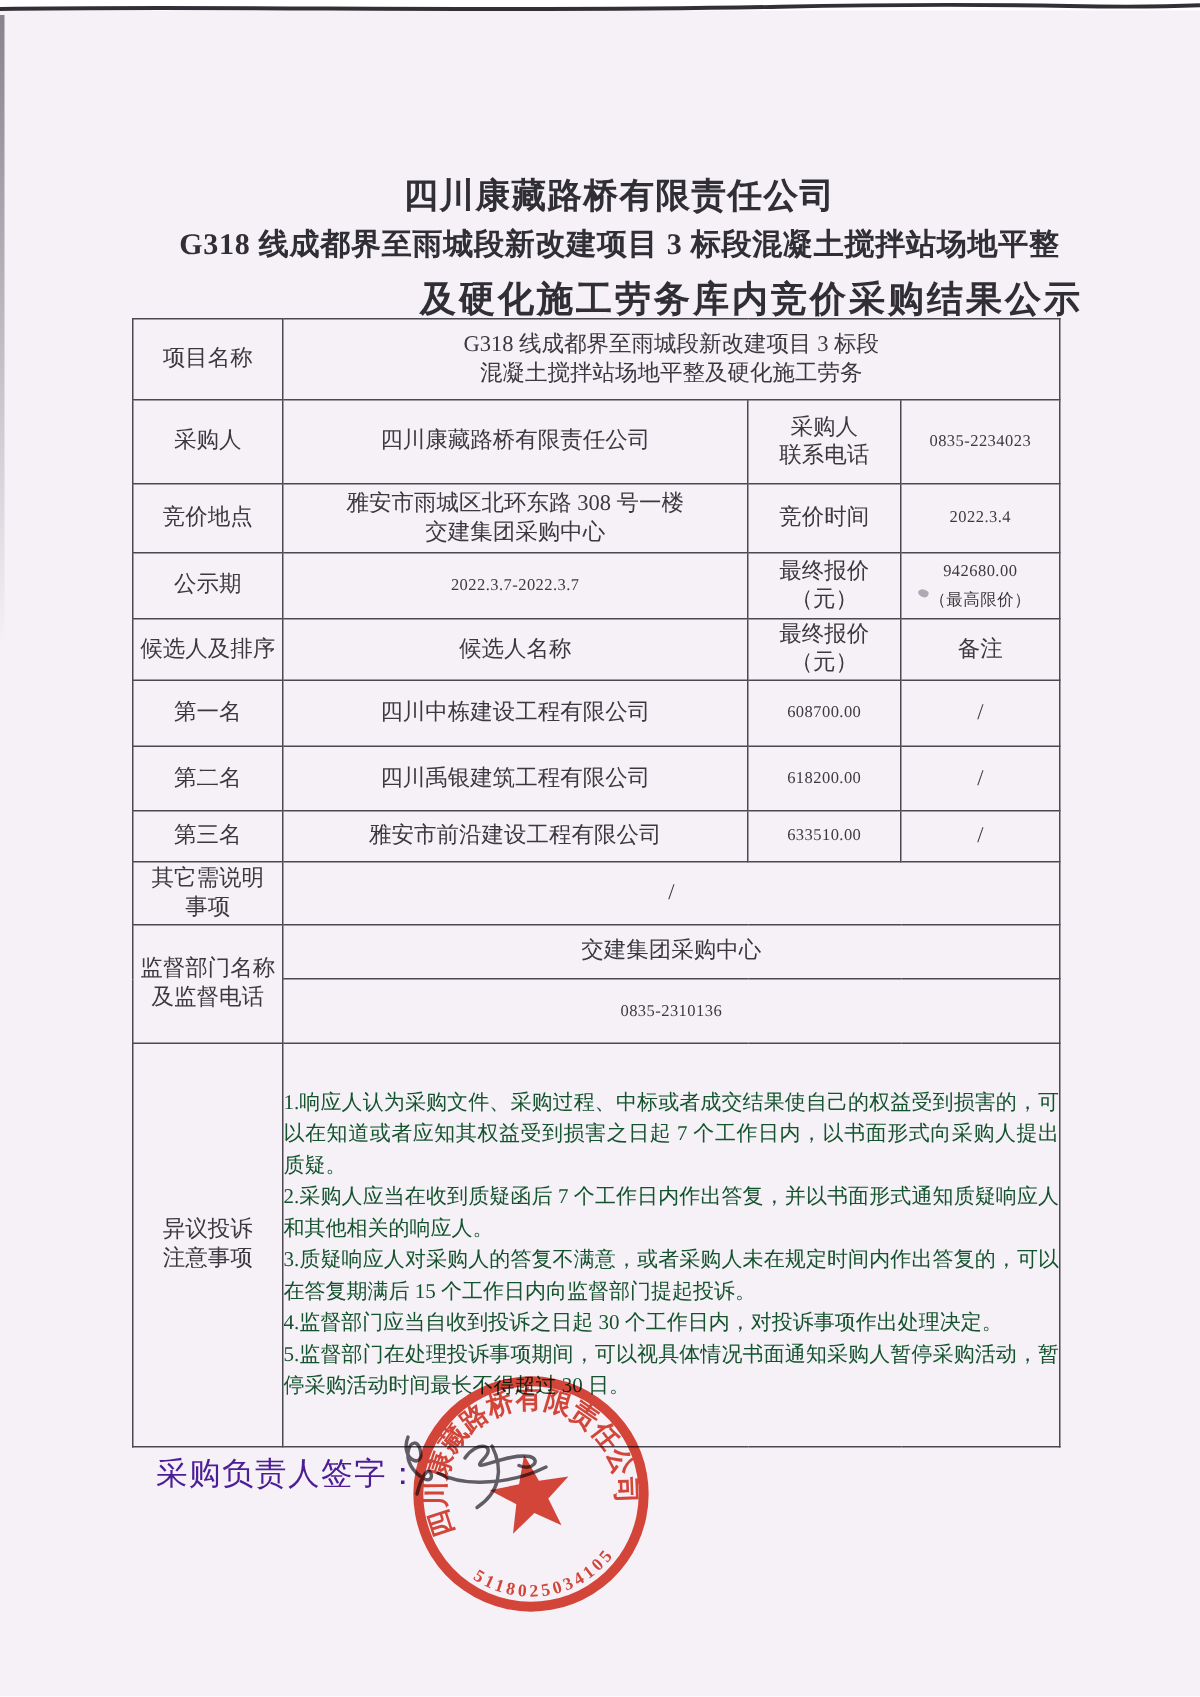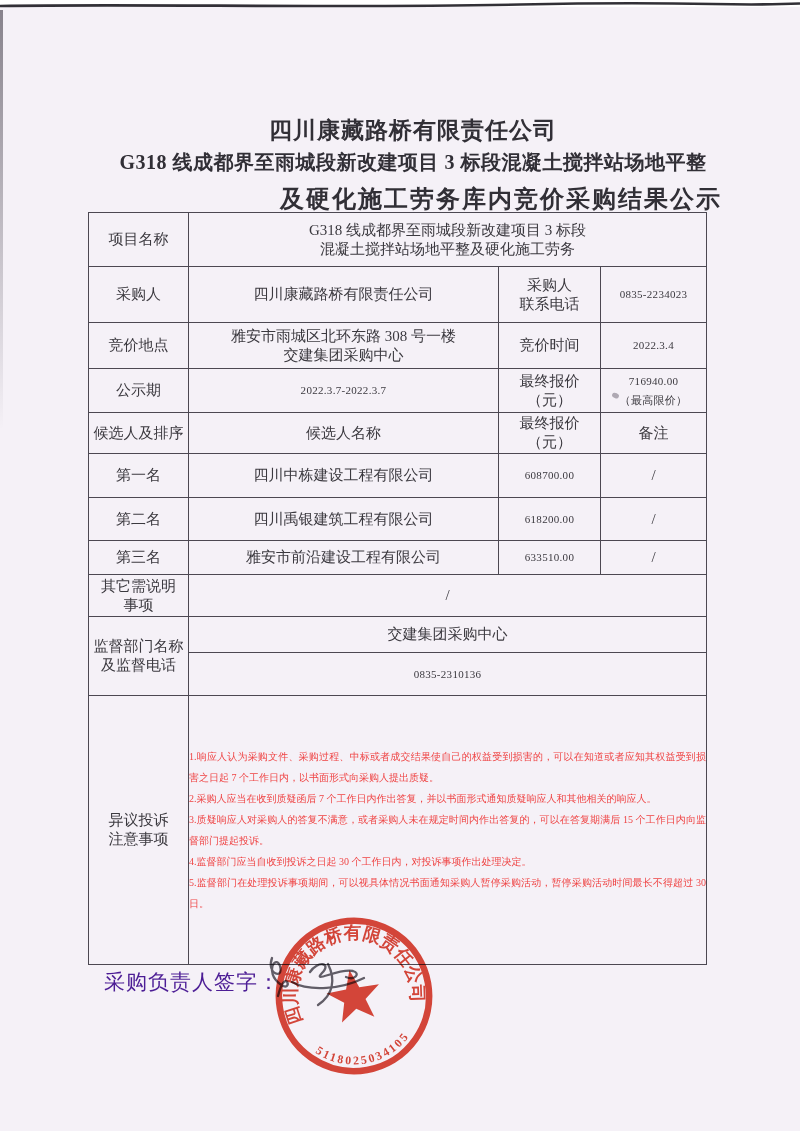--- a/index.html
+++ b/index.html
@@ -19,21 +19,21 @@
     position:absolute;left:88px;top:212px;width:618px;border-collapse:collapse;table-layout:fixed;
     font-size:15px;color:#3b393f;
   }
   table.result td{
     border:1px solid #4c4852;text-align:center;vertical-align:middle;padding:0;
     line-height:1.35;overflow:hidden;
   }
   td.num{font-size:11px;letter-spacing:.3px;}
   td.left-val{text-align:left;padding-left:12px;}
   td.paras{text-align:left;vertical-align:top;padding:24px 8px 6px 12px;}
-  td.paras p{margin:0;font-size:10px;line-height:21px;color:#ef4444;text-align:justify;font-family:Liberation Serif, serif;}
+  td.paras p{margin:0;font-size:14px;line-height:21px;color:#14532d;text-align:justify;font-family:Liberation Serif, serif;}
   .two-line div{line-height:19px;}
   .sign-label{position:absolute;left:104px;top:968px;font-size:21px;color:#4c1d95;letter-spacing:1px;}
   .signature{position:absolute;left:258px;top:948px;mix-blend-mode:multiply;}
   .stamp{position:absolute;left:273px;top:915px;transform:rotate(-10deg);opacity:.92;mix-blend-mode:multiply;}
   .stamp text{font-family:"Liberation Serif","DejaVu Serif",serif;}
   .speck{position:absolute;left:612px;top:393px;width:7px;height:5px;background:rgba(70,62,78,.4);border-radius:60% 40% 50% 50%;transform:rotate(25deg);}
 </style>
 </head>
 <body>
 
@@ -86,21 +86,21 @@
   </tr>
 
   <tr style="height:44px">
     <td>公示期</td>
     <td class="num">2022.3.7-2022.3.7</td>
     <td class="two-line">
       <div>最终报价</div>
       <div>（元）</div>
     </td>
     <td class="two-line num">
-      <div>716940.00</div>
+      <div>942680.00</div>
       <div>（最高限价）</div>
     </td>
   </tr>
 
   <tr style="height:41px">
     <td>候选人及排序</td>
     <td>候选人名称</td>
     <td class="two-line">
       <div>最终报价</div>
       <div>（元）</div>

